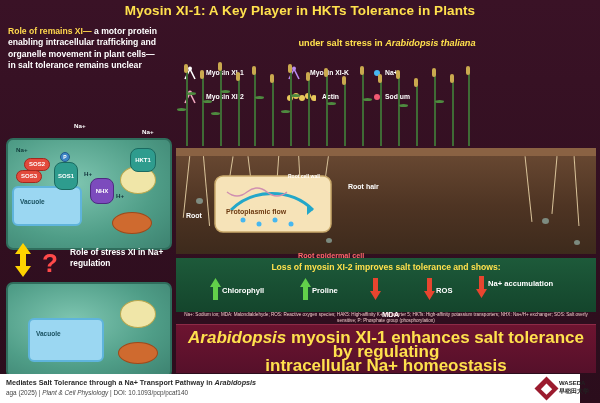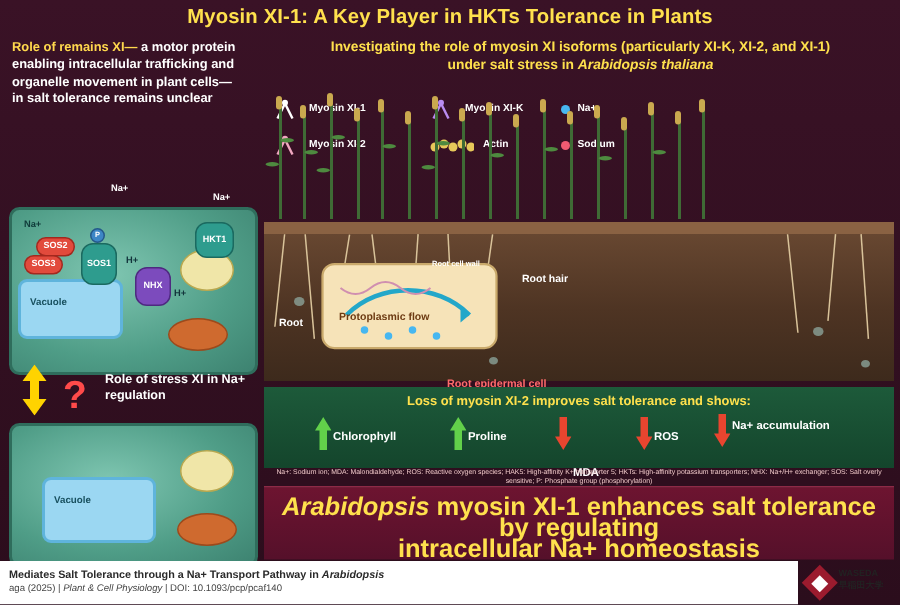--- a/index.html
+++ b/index.html
@@ -78,21 +78,21 @@
           font-size:4.6px;line-height:6px;color:#f0c9c9;text-align:center;}
 
   
   .concl{position:absolute;left:176px;top:324px;width:420px;height:48px;
          background:linear-gradient(180deg,#6d1430 0%,#55102a 100%);border-top:1px solid #8d2a47;}
   .conclText{position:absolute;left:6px;top:6px;width:408px;text-align:center;
              font-size:17px;line-height:14px;color:#ffe14d;font-weight:bold;}
   .conclText i{font-style:italic;}
 
   
-  .footer{position:absolute;left:0;top:374px;width:532px;height:29px;background:#ffffff;}
+  .footer{position:absolute;left:0;top:374px;width:580px;height:29px;background:#ffffff;}
   .fTitle{position:absolute;left:6px;top:4px;width:430px;font-size:7.2px;font-weight:bold;color:#2a2a2a;}
   .fTitle i{font-style:italic;}
   .fSub{position:absolute;left:6px;top:15px;width:430px;font-size:6.4px;color:#444;}
   .fSub i{font-style:italic;}
   .logoBox{position:absolute;left:538px;top:378px;width:58px;height:22px;}
   .logoDia{position:absolute;left:0;top:2px;width:17px;height:17px;background:#9b1b2e;transform:rotate(45deg);}
   .logoDia:after{content:"";position:absolute;left:4.5px;top:4.5px;width:8px;height:8px;background:#fff;}
   .logoTxt{position:absolute;left:21px;top:2px;font-size:6px;line-height:7.5px;color:#222;font-weight:bold;}
 
   .stalk{position:absolute;width:1.6px;background:#3f6b35;}
@@ -147,21 +147,21 @@
   <div class="cellBox cellBot">
     <div class="vacuole vacBot">
       <div class="vacLabel">Vacuole</div>
     </div>
     <div class="chloro" style="left:110px;top:58px;"></div>
     <div class="nucleus" style="left:112px;top:16px;"></div>
   </div>
 
   <div class="rightPanel">
     <div class="rpHead">
-      <span>Investigating the role of myosin XI isoforms (particularly XI-K, XI-2, and XI-1)</span><br>
+      <br>
       <span>under salt stress in </span><i>Arabidopsis thaliana</i>
     </div>
   </div>
 
   <div class="legend">
     <svg style="position:absolute;left:0;top:8px;" width="22" height="14">
       <path d="M3 13 L8 3 L13 13" stroke="#ffffff" stroke-width="1.6" fill="none"></path>
         <circle cx="8" cy="2.5" r="2" fill="#ffffff"></circle>
     </svg>
     <div class="lgItem" style="left:24px;top:11px;">Myosin XI-1</div>

